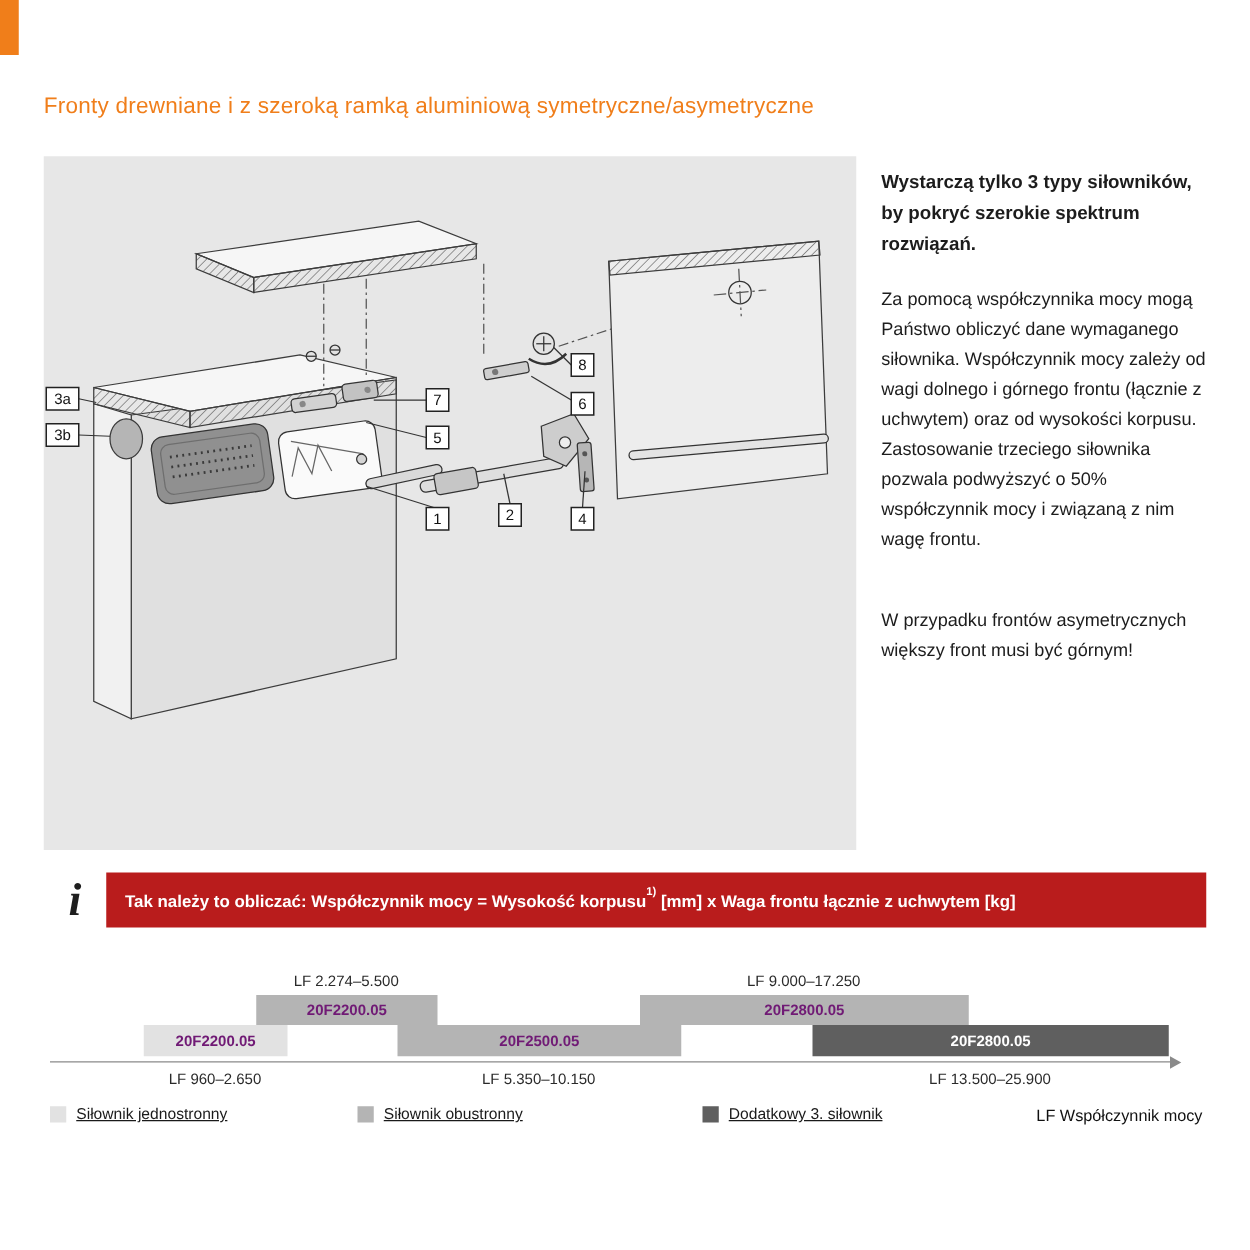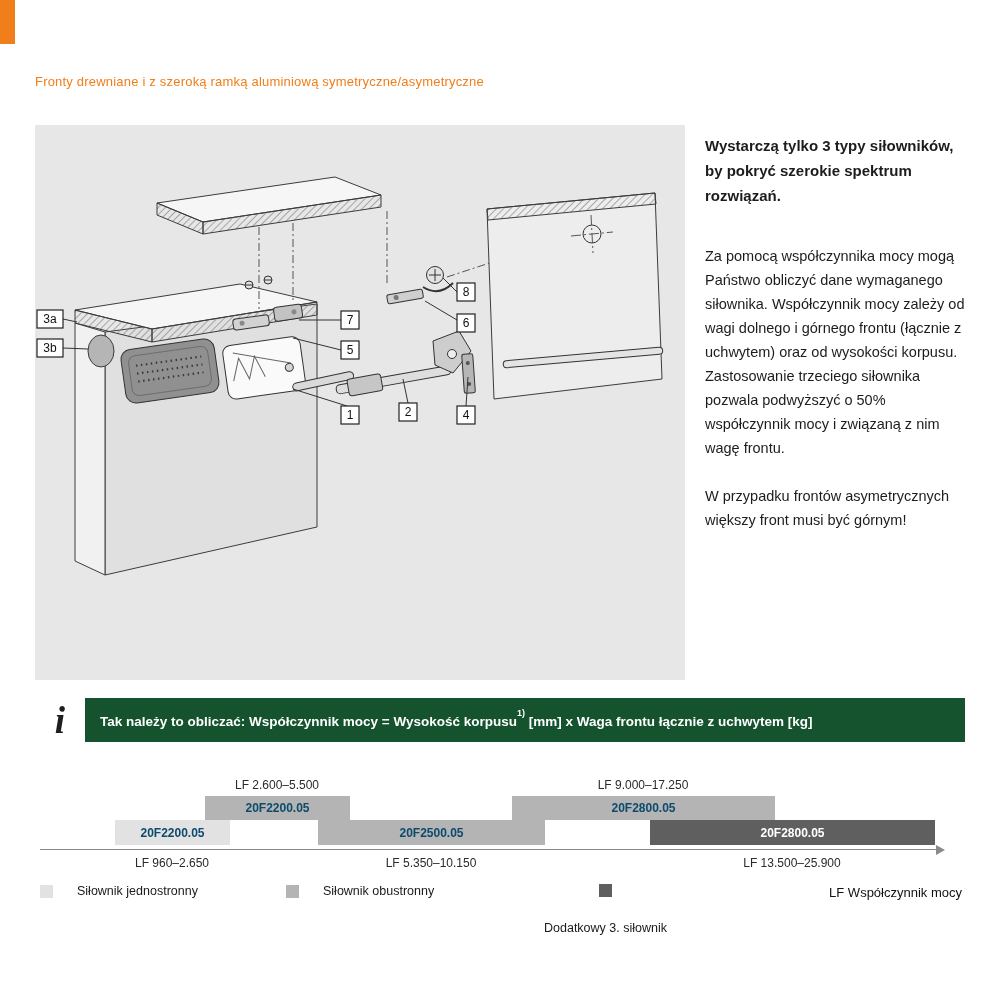--- a/index.html
+++ b/index.html
@@ -2,51 +2,51 @@
 <html><head>
 <meta charset="utf-8">
 <style>
   * { margin:0; padding:0; box-sizing:border-box; }
   html,body { background:#ffffff; }
   body { font-family:"Liberation Sans", sans-serif; color:#1a1a1a; }
   .page { position:relative; width:1000px; height:1000px; background:#fff; overflow:hidden; }
 
   .corner-mark { position:absolute; left:0; top:0; width:15px; height:44px; background:#f07e1a; }
 
-  .heading { position:absolute; left:35px; top:74px; font-size:13px; font-weight:400; color:#f07e1a; letter-spacing:0.2px; }
+  .heading { position:absolute; left:35px; top:74px; font-size:18px; font-weight:400; color:#f07e1a; letter-spacing:0.2px; }
 
   .diagram-panel { position:absolute; left:35px; top:125px; width:650px; height:555px; background:#e7e7e7; }
   .diagram-panel svg { display:block; width:100%; height:100%; }
   svg text { font:12px "Liberation Sans", sans-serif; fill:#111; }
 
   .info-column { position:absolute; left:705px; top:133px; width:264px; font-size:14.5px; line-height:24px; color:#1c1c1c; }
-  .info-column .intro { font-weight:bold; font-size:15px; line-height:25px; margin-bottom:36px; }
+  .info-column .intro { font-weight:bold; font-size:15px; line-height:25px; margin-bottom:20px; }
   .info-column .body { margin:0; }
-  .info-column .spaced { margin-top:24px; }
+  .info-column .spaced { margin-top:41px; }
 
   .info-bar { position:absolute; left:35px; top:698px; width:930px; height:44px; display:flex; }
   .info-icon { width:50px; background:#fff; display:flex; align-items:center; justify-content:center;
                font-family:"Liberation Serif", serif; font-style:italic; font-weight:bold; font-size:37px; color:#1e1e1e; }
-  .info-bar-main { flex:1; background:#14532d; color:#fff; display:flex; align-items:center;
+  .info-bar-main { flex:1; background:#b91c1c; color:#fff; display:flex; align-items:center;
                    padding-left:15px; font-weight:bold; font-size:13.5px; }
   .info-bar-main sup { font-size:9px; position:relative; top:-4px; }
 
   .chart { position:absolute; left:0; top:770px; width:1000px; height:110px; font-size:12px; }
   .range-label { position:absolute; width:200px; text-align:center; color:#2a2a2a; }
   .bar { position:absolute; display:flex; align-items:center; justify-content:center;
-         font-weight:bold; font-size:12px; color:#0c4a6e; }
+         font-weight:bold; font-size:12px; color:#701a75; }
   .bar.light { background:#e2e2e2; }
   .bar.mid   { background:#b4b4b4; }
   .bar.dark  { background:#5f5f5f; color:#fff; }
   .axis-line { position:absolute; left:40px; top:79px; width:898px; height:1px; background:#8a8a8a; }
   .axis-arrow { position:absolute; left:936px; top:75px; width:0; height:0;
                 border-left:9px solid #8a8a8a; border-top:5px solid transparent; border-bottom:5px solid transparent; }
 
   .legend { position:absolute; left:0; top:884px; width:1000px; height:18px; font-size:12.5px; }
-  .legend-item { position:absolute; top:0; display:flex; align-items:center; gap:24px; }
+  .legend-item { position:absolute; top:0; display:flex; align-items:center; gap:8px;text-decoration:underline; }
   .legend-swatch { width:13px; height:13px; flex:none; }
   .sw-light { background:#e2e2e2; }
   .sw-mid   { background:#b4b4b4; }
   .sw-dark  { background:#5f5f5f; }
   .legend-axis-label { position:absolute; right:38px; top:1px; font-weight:normal; font-size:13px; color:#111; }
 
   .footnote { position:absolute; left:35px; top:912px; font-size:12.5px; color:#1c1c1c; }
 </style>
 </head>
 <body>
@@ -220,21 +220,21 @@
       <span>i</span>
     </div>
     <div class="info-bar-main">
       <span>
         <span>Tak należy to obliczać: Współczynnik mocy = Wysokość korpusu</span><sup>1)</sup><span> [mm] x Waga frontu łącznie z uchwytem [kg]</span>
       </span>
     </div>
   </div>
 
   <div class="chart">
-    <div class="range-label" style="left:177px; top:8px;">LF 2.600–5.500</div>
+    <div class="range-label" style="left:177px; top:8px;">LF 2.274–5.500</div>
     <div class="range-label" style="left:543px; top:8px;">LF 9.000–17.250</div>
 
     <div class="bar mid" style="left:205px; top:26px; width:145px; height:24px;">20F2200.05</div>
     <div class="bar mid" style="left:512px; top:26px; width:263px; height:24px;">20F2800.05</div>
 
     <div class="bar light" style="left:115px; top:50px; width:115px; height:25px;">20F2200.05</div>
     <div class="bar mid" style="left:318px; top:50px; width:227px; height:25px;">20F2500.05</div>
     <div class="bar dark" style="left:650px; top:50px; width:285px; height:25px;">20F2800.05</div>
 
     <div class="axis-line"></div>
@@ -247,21 +247,21 @@
 
   <div class="legend">
     <div class="legend-item" style="left:40px;">
       <span class="legend-swatch sw-light"></span>
       <span>Siłownik jednostronny</span>
     </div>
     <div class="legend-item" style="left:275px;padding-left:11px;">
       <span class="legend-swatch sw-mid"></span>
       <span>Siłownik obustronny</span>
     </div>
-    <div class="legend-item" style="left:544px;flex-direction:column;">
+    <div class="legend-item" style="left:562px;">
       <span class="legend-swatch sw-dark"></span>
       <span>Dodatkowy 3. siłownik</span>
     </div>
     <div class="legend-axis-label">LF Współczynnik mocy</div>
   </div>
 
 
 </div>
 
 </body></html>

